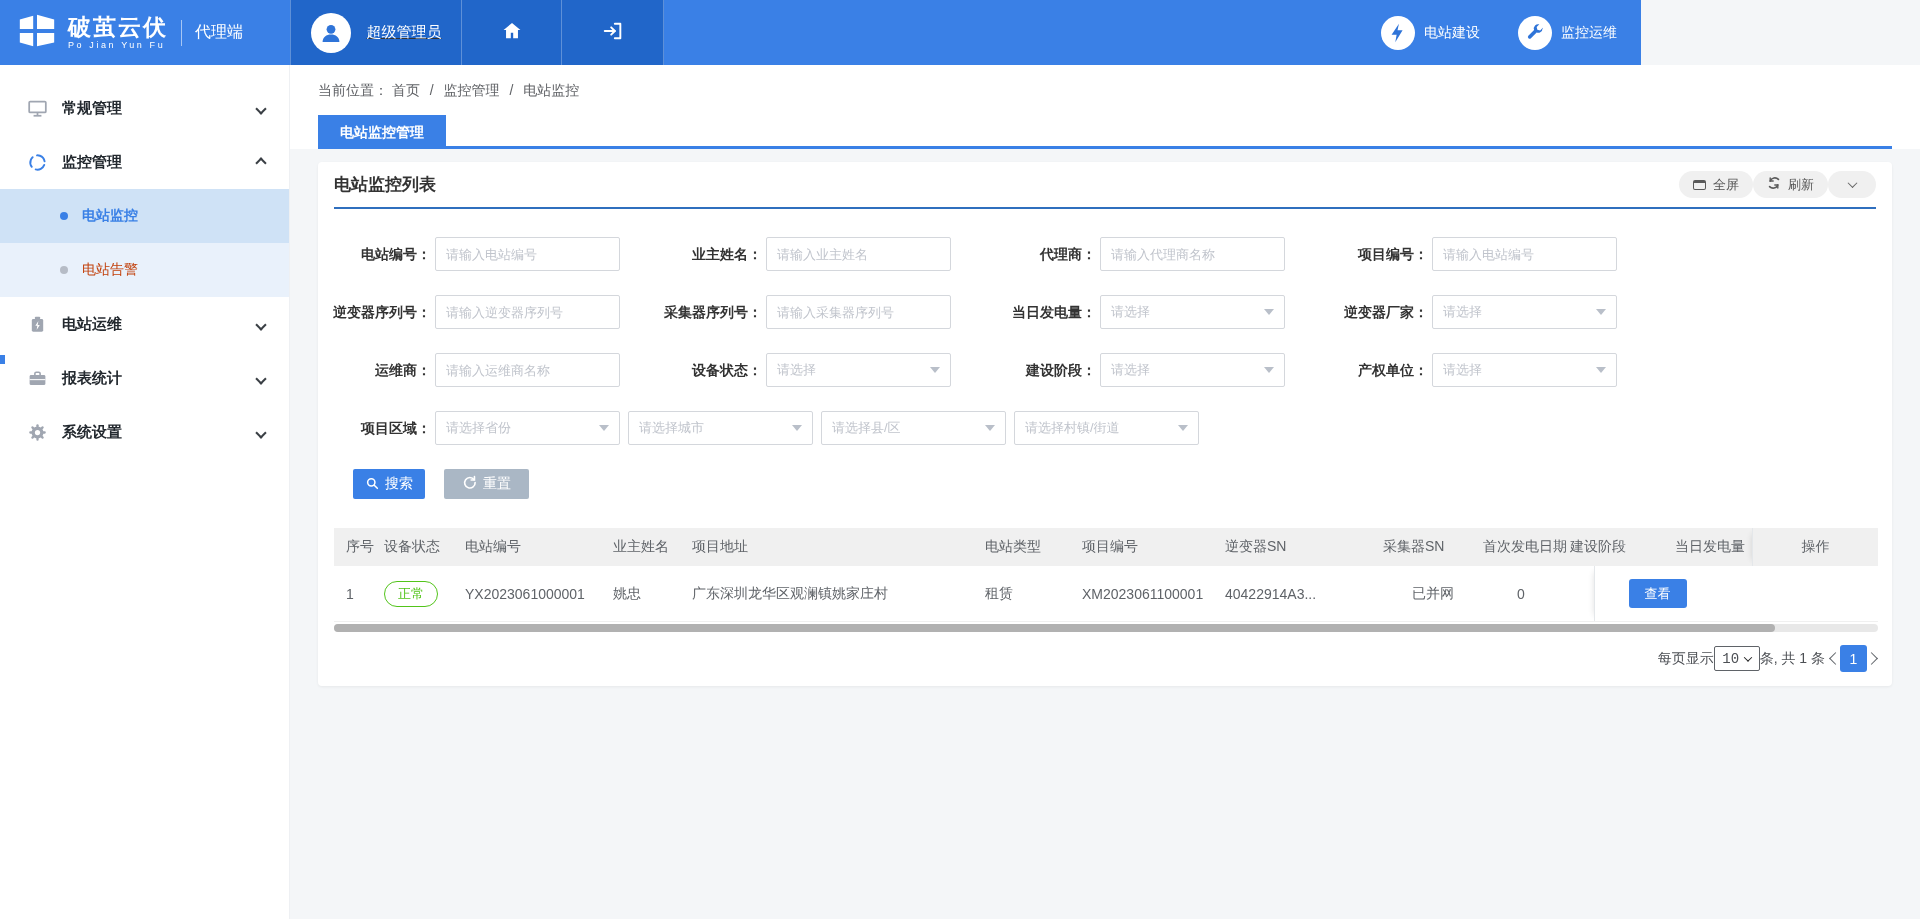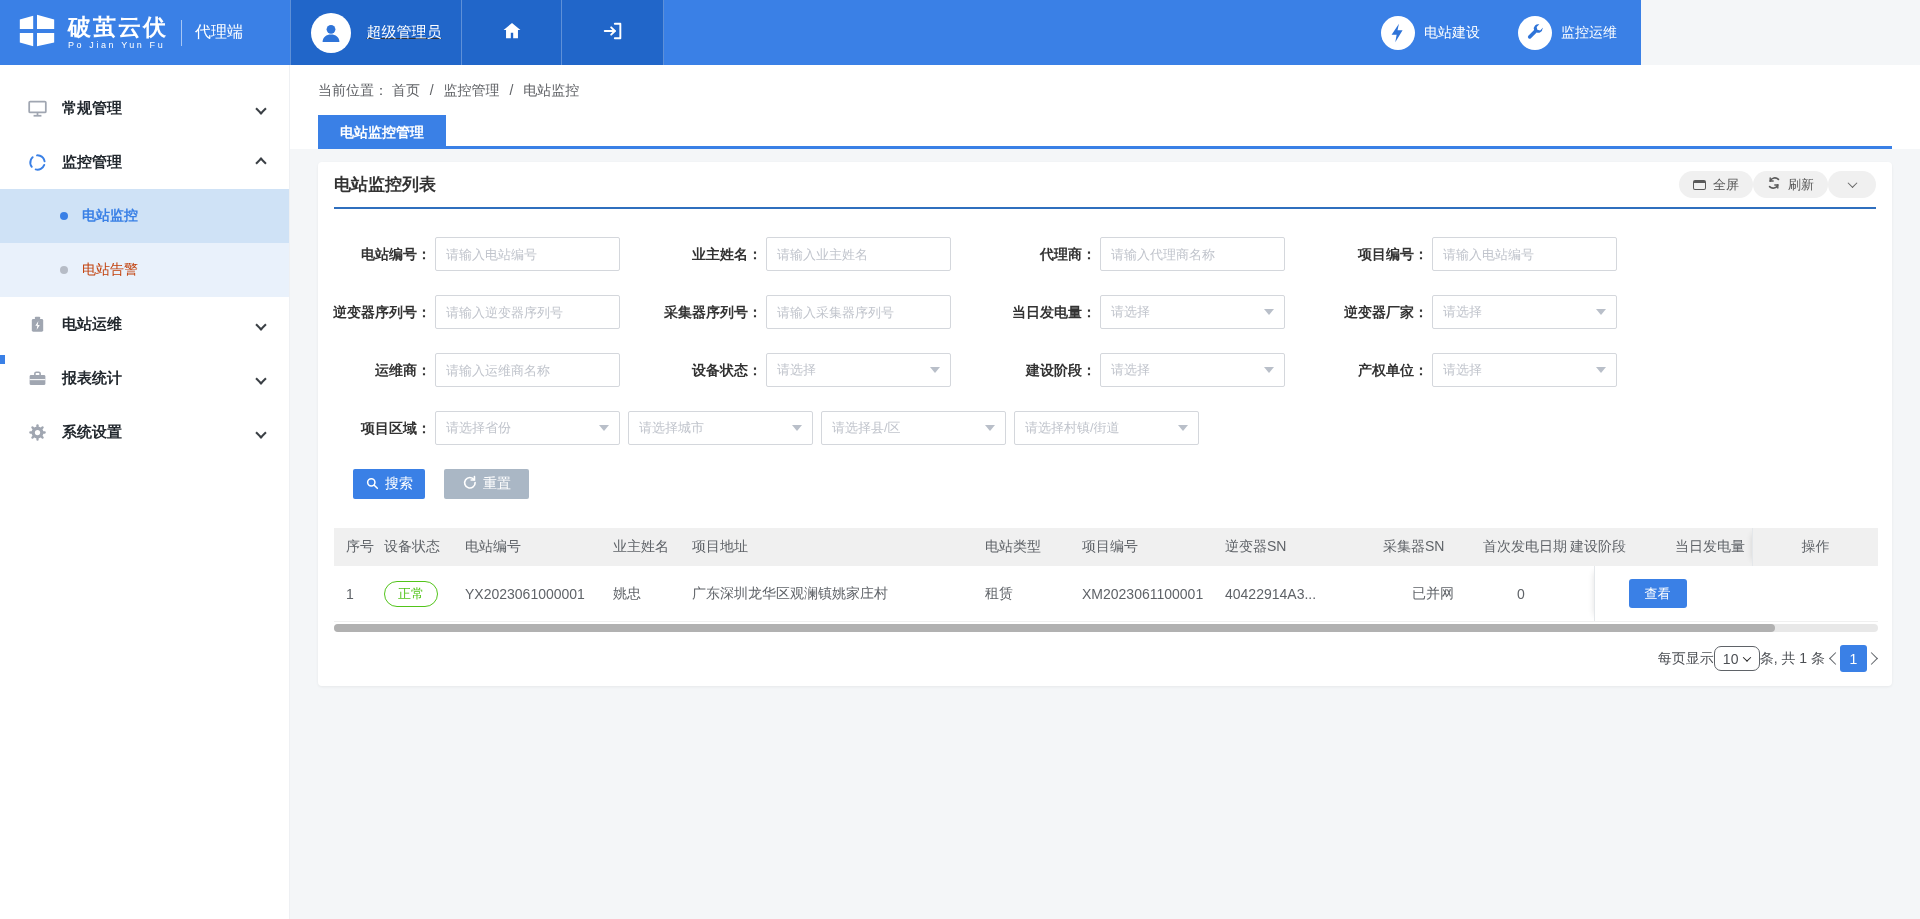--- a/index.html
+++ b/index.html
@@ -92,21 +92,21 @@
   .c0{width:38px;} .c1{width:81px;} .c2{width:148px;} .c3{width:79px;} .c4{width:293px;} .c5{width:97px;}
   .c6{width:143px;} .c7{width:158px;} .c8{width:100px;} .c9{width:87px;} .c10{width:105px;} .c11{width:77px;}
   .c12{width:126px; justify-content:center; border-left:1px solid #e4e7ea; box-shadow:-6px 0 6px -6px rgba(0,0,0,.12); padding-right:0; }
   .status-pill { display:inline-block; border:1px solid #52c41a; color:#52c41a; border-radius:13px; padding:3px 13px; font-size:13px; }
   .btn-view { width:58px; height:29px; background:#3a80e6; color:#fff; border:none; border-radius:3px; font-size:13px; cursor:pointer; font-family:"Liberation Sans", sans-serif; }
   .hscroll { margin-top:2px; width:1544px; height:8px; background:#e8e8e8; border-radius:4px; position:relative; }
   .hthumb { position:absolute; left:0; top:0; width:1441px; height:8px; background:#b1b1b1; border-radius:4px; cursor:grab; }
 
   
   .pager { display:flex; justify-content:flex-end; align-items:center; margin-top:13px; font-size:14px; color:#4c4f54; }
-  .psel { height:25px; min-width:46px; border:1px solid #5f6368; border-radius:7px; display:flex; align-items:center; justify-content:center; gap:6px; padding:0 7px; cursor:pointer; background:#fff; }
+  .psel { height:25px; min-width:46px; border:1px solid #5f6368; border-radius:2px; display:flex; align-items:center; justify-content:center; gap:6px; padding:0 7px; cursor:pointer; background:#fff;font-family:Liberation Mono, monospace; }
   .psel .pchev { display:inline-block; width:6px; height:6px; border-right:1.6px solid #222; border-bottom:1.6px solid #222; transform:rotate(45deg) translate(-1px,-1px); }
   .pnav { display:inline-block; width:9px; height:9px; border-right:1.8px solid #5f6368; border-bottom:1.8px solid #5f6368; cursor:pointer; }
   .pnav.prev { transform:rotate(135deg); margin-left:6px; }
   .pnav.next { transform:rotate(-45deg); }
   .pnum { width:27px; height:27px; background:#3a80e6; color:#fff; border-radius:3px; display:flex; align-items:center; justify-content:center; font-size:14px; cursor:pointer; }
 </style>
 </head>
 <body>
 
 <div class="hdr">

